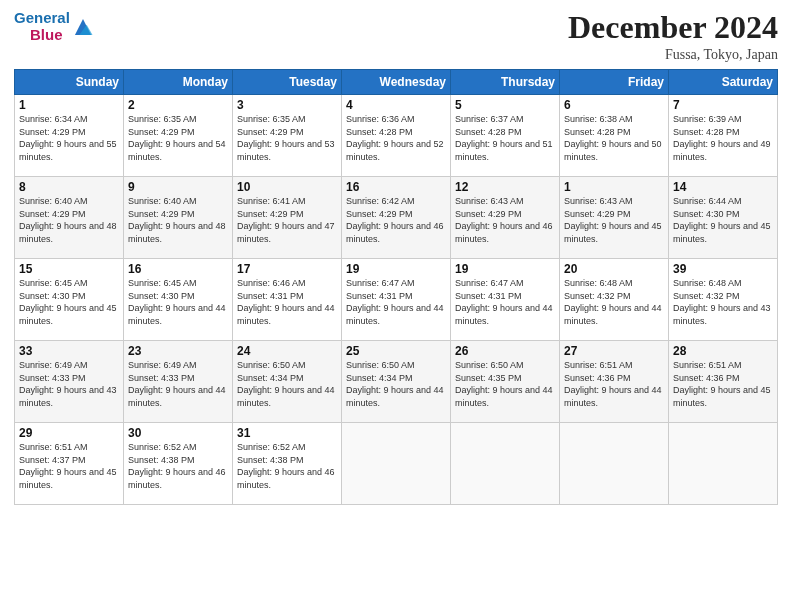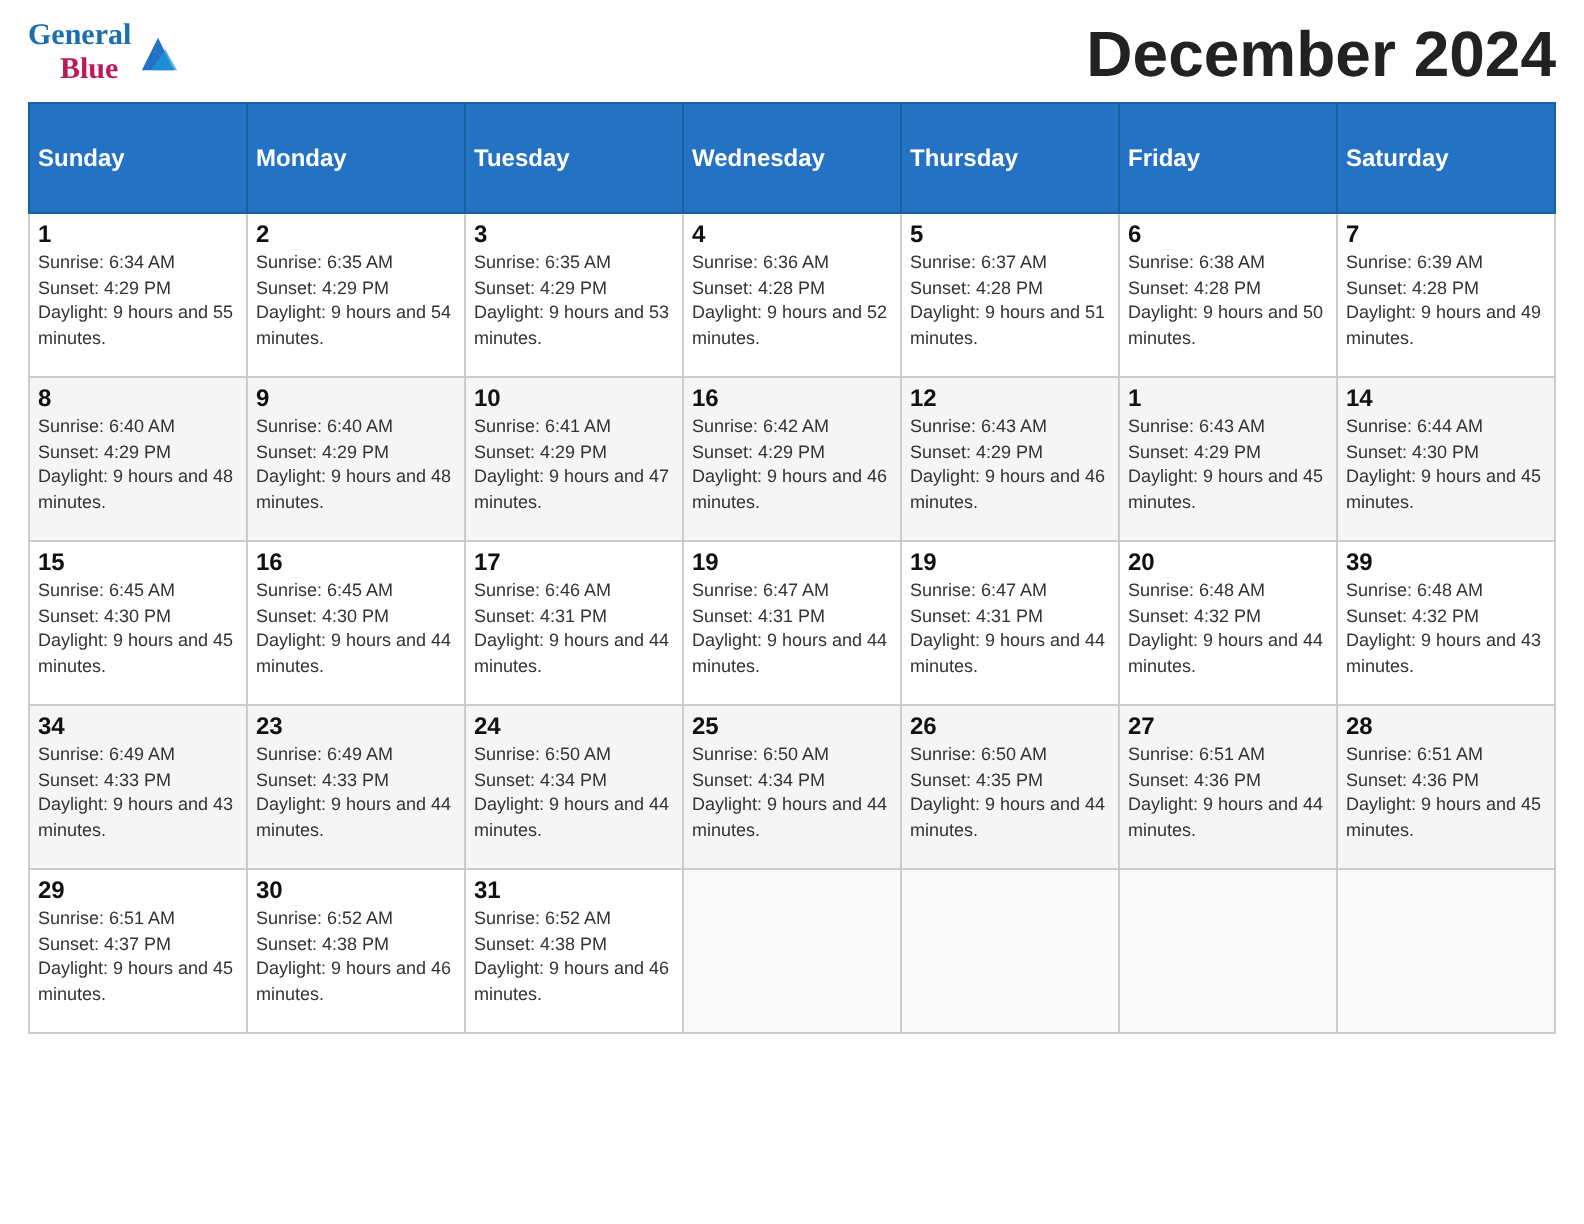--- a/index.html
+++ b/index.html
@@ -26,29 +26,29 @@
       gap: 0px;
     }
     .logo-text {
       font-size: 15px;
       font-weight: bold;
       color: #333;
       line-height: 1.1;
     }
     .logo-text span {
       color: #1a6faf;
-      font-family: Liberation Serif, serif;
     }
     .logo-icon {
       width: 22px;
       height: 22px;
       margin-left: 2px;
     }
     .title-block {
       text-align: right;
+      font-family: Liberation Serif, serif;
     }
     .month-title {
       font-size: 32px;
       font-weight: bold;
       color: #222;
       line-height: 1.1;
     }
     .location {
       font-size: 14px;
       color: #444;
@@ -57,22 +57,22 @@
     table {
       width: 100%;
       border-collapse: collapse;
       table-layout: fixed;
     }
     th {
       background-color: #2472c4;
       color: #fff;
       font-size: 12px;
       font-weight: bold;
-      padding: 20px 4px;
-      text-align: left;
+      padding: 5px 4px;
+      text-align: right;
       border: 1px solid #1a5fa0;
     }
     td {
       border: 1px solid #ccc;
       vertical-align: top;
       padding: 3px 4px;
       font-size: 9.5px;
       color: #333;
       height: 82px;
       background: #fff;
@@ -108,20 +108,21 @@
           <span style="color:#be185d;margin-left:16px;">Blue</span>
         </div>
       </div>
       <svg class="logo-icon" viewBox="0 0 30 30">
         <polygon points="4,26 15,4 26,26" fill="#2472c4"></polygon>
         <polygon points="10,26 20,12 28,26" fill="#1a9ad7" opacity="0.7"></polygon>
       </svg>
     </div>
     <div class="title-block">
       <div class="month-title">December 2024</div>
+      <div class="location">Fussa, Tokyo, Japan</div>
     </div>
   </div>
 
   <table>
     <thead>
       <tr>
         <th>Sunday</th>
         <th>Monday</th>
         <th>Tuesday</th>
         <th>Wednesday</th>
@@ -216,21 +217,21 @@
           <span class="day-num">20</span>
           <span class="day-info">Sunrise: 6:48 AM<br>Sunset: 4:32 PM<br>Daylight: 9 hours and 44 minutes.</span>
         </td>
           <td>
           <span class="day-num">39</span>
           <span class="day-info">Sunrise: 6:48 AM<br>Sunset: 4:32 PM<br>Daylight: 9 hours and 43 minutes.</span>
         </td>
         </tr>
         <tr>
           <td>
-          <span class="day-num">34</span>
+          <span class="day-num">33</span>
           <span class="day-info">Sunrise: 6:49 AM<br>Sunset: 4:33 PM<br>Daylight: 9 hours and 43 minutes.</span>
         </td>
           <td>
           <span class="day-num">23</span>
           <span class="day-info">Sunrise: 6:49 AM<br>Sunset: 4:33 PM<br>Daylight: 9 hours and 44 minutes.</span>
         </td>
           <td>
           <span class="day-num">24</span>
           <span class="day-info">Sunrise: 6:50 AM<br>Sunset: 4:34 PM<br>Daylight: 9 hours and 44 minutes.</span>
         </td>

